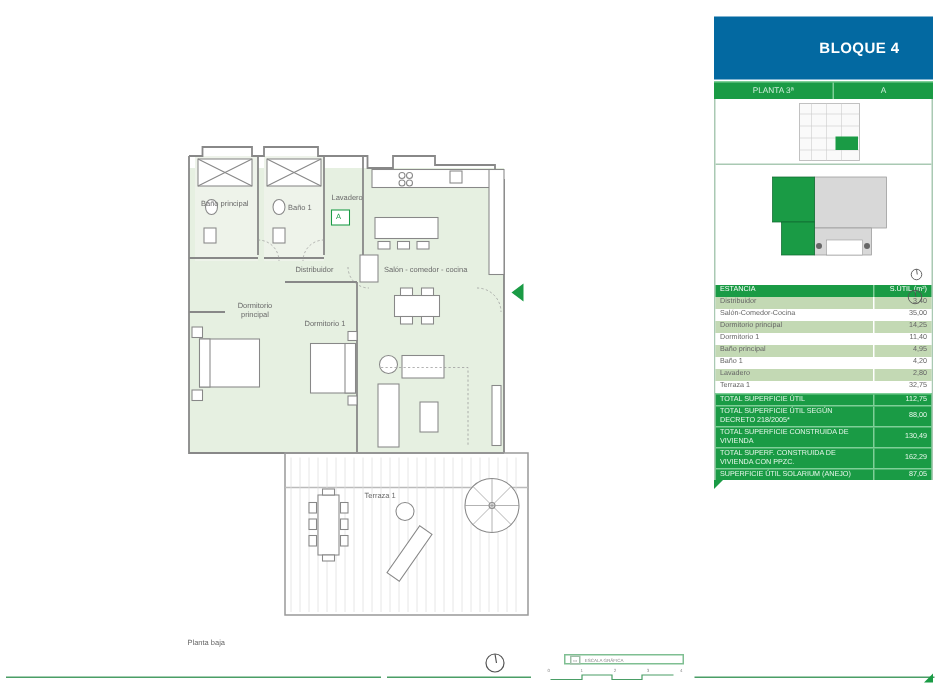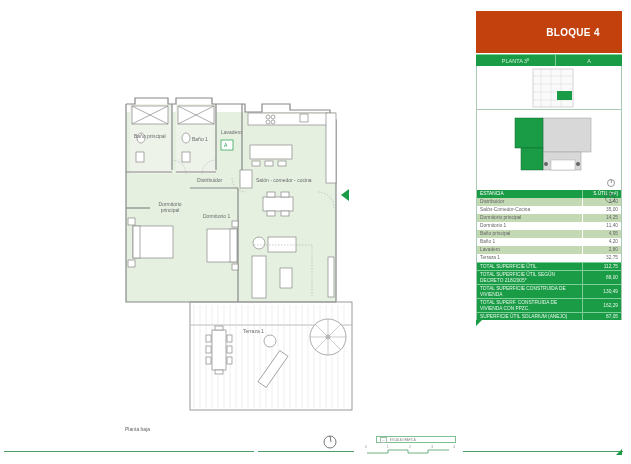--- a/index.html
+++ b/index.html
@@ -5,21 +5,21 @@
   * { box-sizing: border-box; margin: 0; padding: 0; }
   html, body { width: 631px; height: 464px; background: #ffffff; overflow: hidden; }
   body { position: relative; font-family: "Liberation Sans", sans-serif; color: #555; }
 
   
   #plan { position: absolute; left: 0; top: 0; width: 470px; height: 464px; }
   .room-label { position: absolute; font-size: 5px; color: #6a6a6a; white-space: nowrap; text-align: center; line-height: 6px; }
 
   
   #panel { position: absolute; left: 476px; top: 11px; width: 146px; }
-  .hdr { background: #c2410c; color: #fff; height: 42px; display: flex; align-items: center; justify-content: center; font-size: 10px; font-weight: bold; letter-spacing: 0.3px; padding-left: 48px; }
+  .hdr { background: #0369a1; color: #fff; height: 42px; display: flex; align-items: center; justify-content: center; font-size: 10px; font-weight: bold; letter-spacing: 0.3px; padding-left: 48px; }
   .planta-row { display: flex; background: #1a9b45; height: 12px; margin-top: 1px; border-top: 1px solid #7fcf98; }
   .planta-row div { font-size: 5.5px; color: #cfeeda; display: flex; align-items: center; justify-content: center; }
   .planta-row .c1 { width: 80px; border-right: 1px solid #7fcf98; }
   .planta-row .c2 { flex: 1; }
   .thumb-box { border-left: 1px solid #a9c9b3; border-right: 1px solid #a9c9b3; position: relative; }
   .thumb1 { height: 44px; border-bottom: 1px solid #a9c9b3; position: relative; }
   .thumb2 { height: 80px; position: relative; }
   .tbl { border-left: 1px solid #a9c9b3; border-right: 1px solid #a9c9b3; }
   .row { display: flex; font-size: 4.8px; line-height: 6px; color: #666; }
   .row .k { flex: 1; padding: 1px 3px; border-right: 1px solid #ffffff; }

